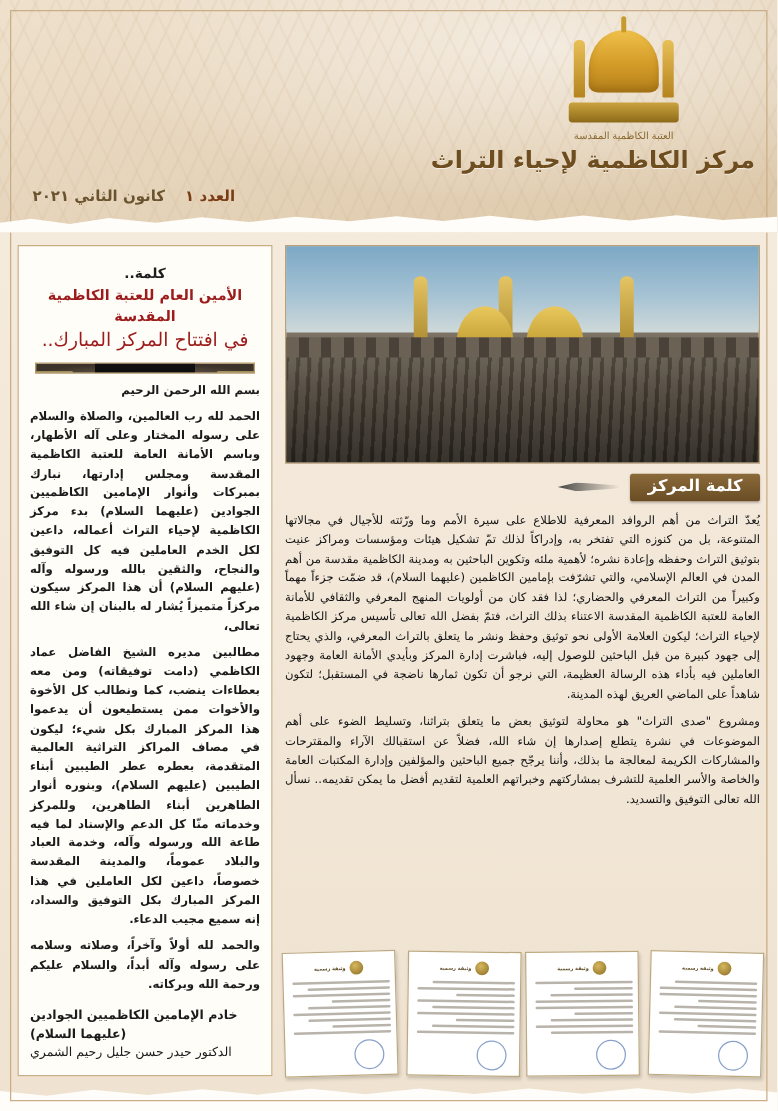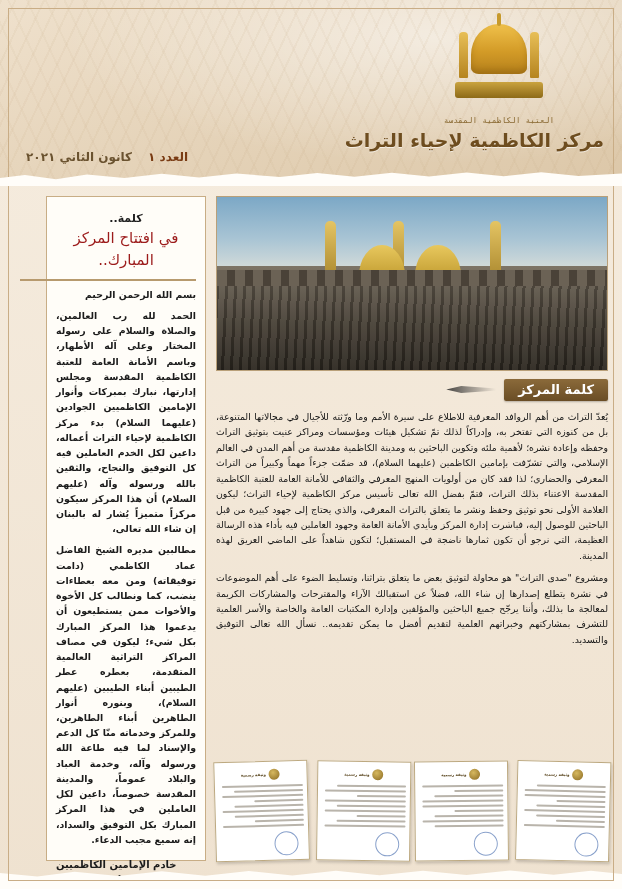--- a/index.html
+++ b/index.html
@@ -98,25 +98,25 @@
   }
   .dome .minaret.l { left: 6px; }
   .dome .minaret.r { right: 6px; }
   .dome .base {
     position: absolute; bottom: 4px; left: 2px; right: 2px;
     height: 16px;
     background: linear-gradient(180deg,#caa33f,#8d6a18);
     border-radius: 3px;
   }
   .logo-arc {
-    font-family: Liberation Mono, monospace;
+    font-family: Liberation Sans, sans-serif;
     color: #8a6a33;
     font-size: 8px;
     letter-spacing: .4px;
-    margin-top: 14px;
+    margin-top: 2px;
   }
   .logo-name {
     margin-top: 4px;
     font-size: 19px;
     font-weight: bold;
     color: #6e4d1f;
     text-shadow: 0 1px 0 rgba(255,255,255,.6);
     white-space: nowrap;
   }
 
@@ -154,27 +154,26 @@
   .content {
     position: absolute;
     left: 14px; right: 14px; top: 196px; bottom: 28px;
     display: flex;
     flex-direction: row-reverse;
     gap: 10px;
   }
 
   
   .col-right {
-    width: 160px;
+    width: 204px;
     background: #fffdf8;
     border: 1px solid #c8ad85;
     padding: 8px 9px 10px 9px;
     display: flex;
     flex-direction: column;
-    margin-left: 32px;
   }
   .kalima-head {
     text-align: center;
     line-height: 1.45;
   }
   .kalima-head .k1 { font-size: 11px; color: #1d1d1d; font-weight: bold; }
   .kalima-head .k2 { font-size: 11.5px; color: #9c1b1b; font-weight: bold; display:block; }
   .kalima-head .k3 { font-size: 15px; color: #9c1b1b; font-weight: normal; display:block; }
 
   .portrait {
@@ -427,38 +426,40 @@
     </div>
 
     <div class="torn"></div>
   </div>
 
   <div class="content">
 
     <div class="col-right">
       <div class="kalima-head">
         <span class="k1">كلمة..</span>
+        <span class="k2">الأمين العام للعتبة الكاظمية المقدسة</span>
         <span class="k3">في افتتاح المركز المبارك..</span>
       </div>
 
       <div class="portrait">
         <div class="flag-l"></div>
         <div class="flag-r"></div>
         <div class="figure">
           <div class="body"></div>
           <div class="head"></div>
           <div class="beard"></div>
           <div class="turban"></div>
         </div>
       </div>
 
       <div class="body-text">
         <p>بسم الله الرحمن الرحيم</p>
         <p>الحمد لله رب العالمين، والصلاة والسلام على رسوله المختار وعلى آله الأطهار، وباسم الأمانة العامة للعتبة الكاظمية المقدسة ومجلس إدارتها، نبارك بمبركات وأنوار الإمامين الكاظميين الجوادين (عليهما السلام) بدء مركز الكاظمية لإحياء التراث أعماله، داعين لكل الخدم العاملين فيه كل التوفيق والنجاح، والثقين بالله ورسوله وآله (عليهم السلام) أن هذا المركز سيكون مركزاً متميزاً يُشار له بالبنان إن شاء الله تعالى،</p>
         <p>مطالبين مديره الشيخ الفاضل عماد الكاظمي (دامت توفيقاته) ومن معه بعطاءات ينضب، كما ونطالب كل الأخوة والأخوات ممن يستطيعون أن يدعموا هذا المركز المبارك بكل شيء؛ ليكون في مصاف المراكز التراثية العالمية المتقدمة، بعطره عطر الطيبين أبناء الطيبين (عليهم السلام)، وبنوره أنوار الطاهرين أبناء الطاهرين، وللمركز وخدماته منّا كل الدعم والإسناد لما فيه طاعة الله ورسوله وآله، وخدمة العباد والبلاد عموماً، والمدينة المقدسة خصوصاً، داعين لكل العاملين في هذا المركز المبارك بكل التوفيق والسداد، إنه سميع مجيب الدعاء.</p>
+        <p>والحمد لله أولاً وآخراً، وصلاته وسلامه على رسوله وآله أبداً، والسلام عليكم ورحمة الله وبركاته.</p>
       </div>
 
       <div class="sig">
         <div class="l1">خادم الإمامين الكاظميين الجوادين (عليهما السلام)</div>
         <div class="l2">الدكتور حيدر حسن جليل رحيم الشمري</div>
       </div>
     </div>
 
     <div class="col-left">
 

